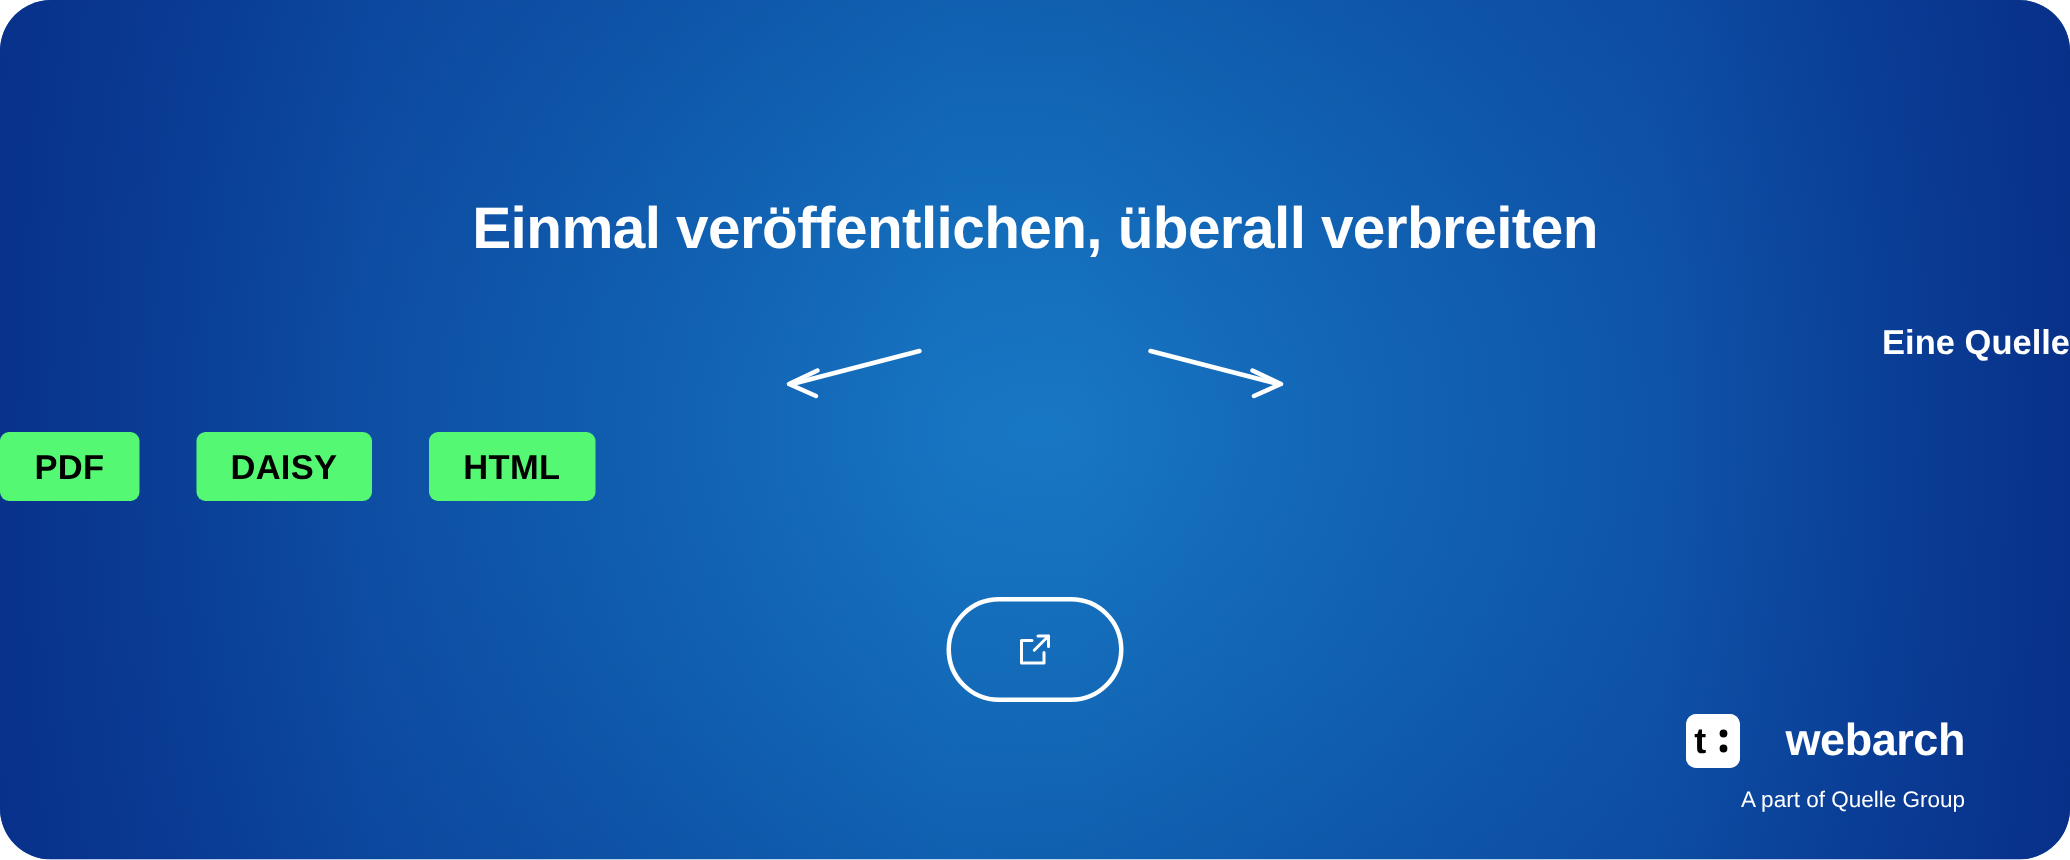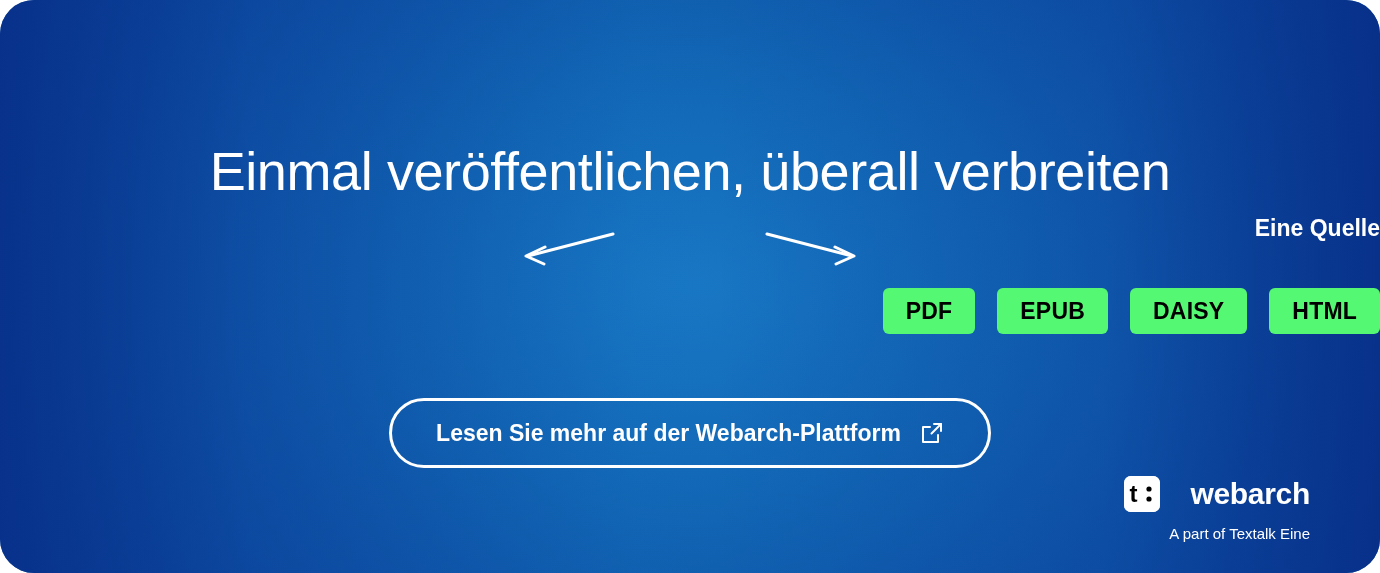--- a/index.html
+++ b/index.html
@@ -41,22 +41,22 @@
   }
   .banner > * { position: relative; z-index: 2; }
 
   .headline {
     position: absolute;
     top: 106px;
     left: 0;
     width: 100%;
     text-align: center;
     color: #ffffff;
-    font-size: 54px;
-    font-weight: 400;
+    font-size: 39px;
+    font-weight: 700;
     letter-spacing: -0.4px;
     line-height: 1.1;
     white-space: nowrap;
   }
 
   .source-row {
     position: absolute;
     top: 212px;
     left: 0;
     width: 100%;
@@ -80,23 +80,23 @@
     width: 100%;
     height: 60px;
   }
 
   .formats {
     position: absolute;
     top: 288px;
     left: 0;
     width: 100%;
     display: flex;
-    justify-content: flex-end;
-    align-items: center;
-    gap: 22px;
+    justify-content: flex-start;
+    align-items: center;
+    gap: 38px;
   }
   .format-badge {
     background: #55f872;
     color: #000000;
     border-radius: 6px;
     height: 46px;
     min-width: 54px;
     padding: 0 23px;
     display: flex;
     align-items: center;
@@ -193,28 +193,26 @@
           <line x1="767" y1="22" x2="852" y2="44"></line>
           <polyline points="835,35 854,44 836,52"></polyline>
         </g>
       </g>
     </svg>
     <div class="source-label">Eine Quelle</div>
   </div>
 
   <div class="formats">
     <span class="format-badge">PDF</span>
-    <span class="format-badge">EPUB</span>
     <span class="format-badge">DAISY</span>
     <span class="format-badge">HTML</span>
   </div>
 
   <div class="cta-wrap">
     <button class="cta-button">
-      <span>Lesen Sie mehr auf der Webarch-Plattform</span>
       <span class="cta-icon">
         <svg viewBox="0 0 24 24" width="24" height="24" fill="none" stroke="#ffffff" stroke-width="2" stroke-linecap="round" stroke-linejoin="round" aria-hidden="true">
           <polyline points="14,3 21,3 21,10"></polyline>
           <line x1="11.5" y1="12.5" x2="21" y2="3"></line>
           <polyline points="18,14 18,21 3,21 3,6 10,6"></polyline>
         </svg>
       </span>
     </button>
   </div>
 
@@ -223,16 +221,16 @@
       <span class="brand-mark">
         <svg viewBox="0 0 36 36" width="36" height="36" aria-hidden="true">
           <rect x="0" y="0" width="36" height="36" rx="7" fill="#ffffff"></rect>
           <text x="9.5" y="26" font-family="'Liberation Sans', sans-serif" font-size="24" font-weight="700" fill="#000000" text-anchor="middle">t</text>
           <circle cx="25" cy="13" r="2.6" fill="#000000"></circle>
           <circle cx="25" cy="23" r="2.6" fill="#000000"></circle>
         </svg>
       </span>
       <span class="brand-name">webarch</span>
     </div>
-    <div class="brand-tagline">A part of Textalk Eine</div>
+    <div class="brand-tagline">A part of Quelle Group</div>
   </div>
 
 </div>
 
 </body></html>

